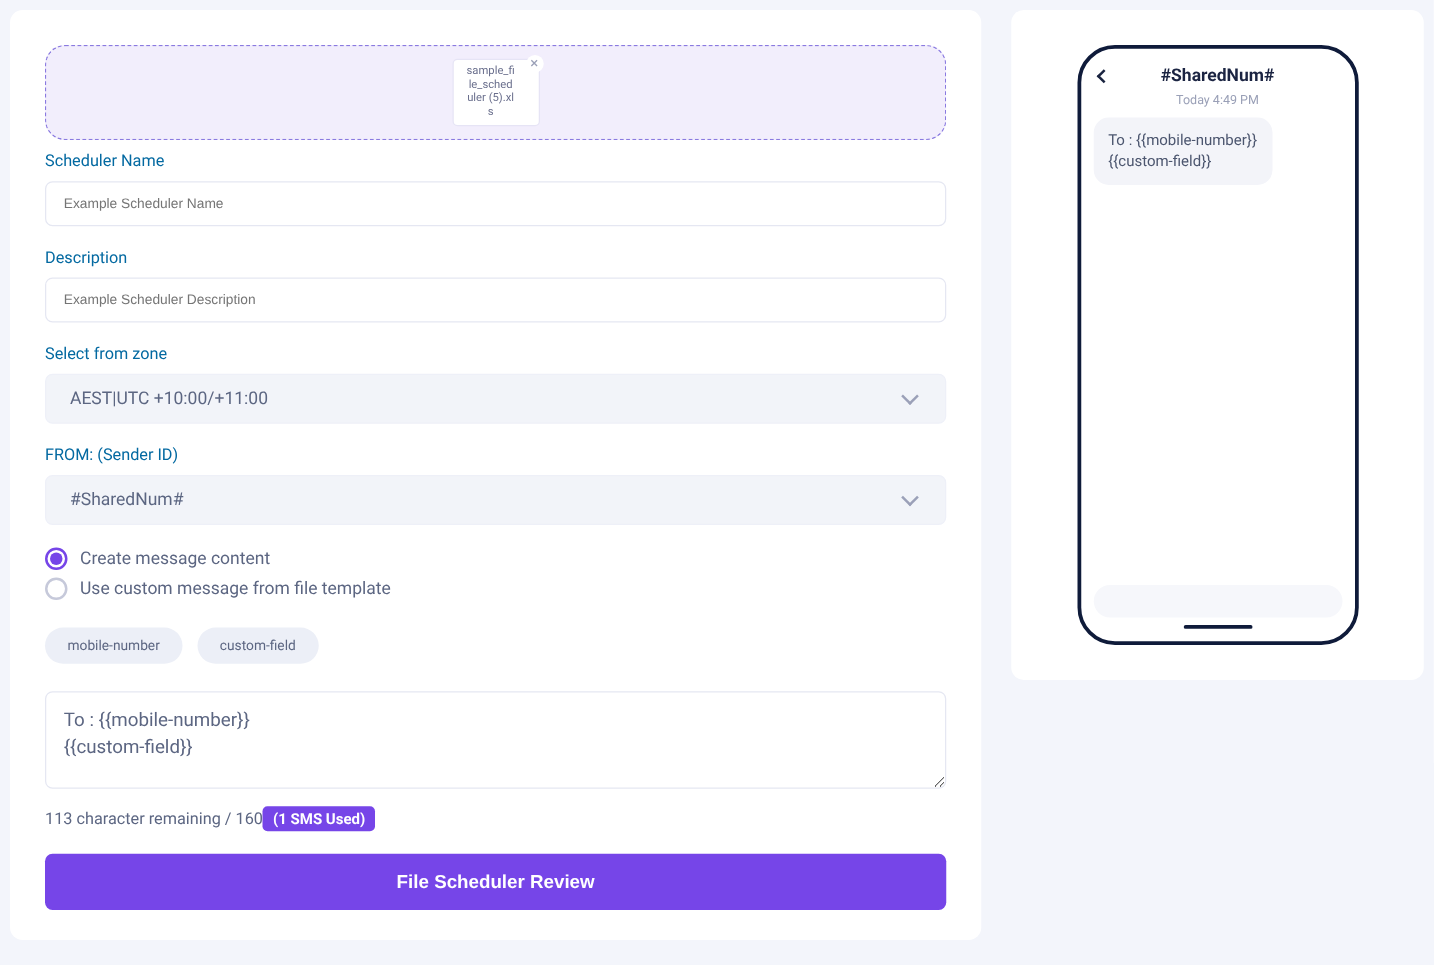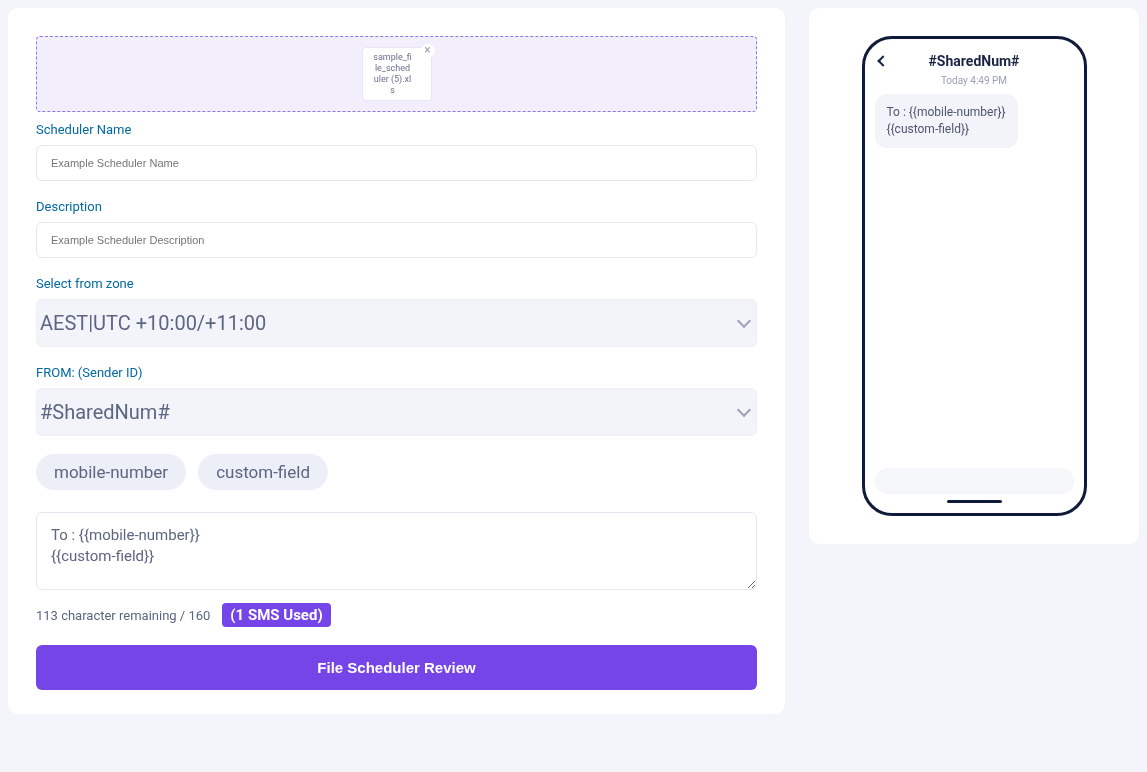--- a/index.html
+++ b/index.html
@@ -18,21 +18,21 @@
   .card {
     background: #ffffff;
     border-radius: 10px;
     padding: 28px 28px 24px 28px;
   }
   .left-card { flex: 1; max-width: 790px; }
   .right-card { width: 330px; padding: 28px 22px; display:flex; justify-content:center;}
   .dropzone {
     border: 1.5px dashed #8a7ae0;
     background: #f2eefc;
-    border-radius: 4px;
+    border-radius: 16px;
     height: 76px;
     position: relative;
     display: flex;
     align-items: center;
     justify-content: center;
     margin-bottom: 10px;
   }
   .file-chip {
     background: #ffffff;
     border: 1px solid #e6e4f5;
@@ -83,22 +83,22 @@
     color: #5c6682;
     background: #fff;
     margin-bottom: 18px;
     outline: none;
   }
   .select {
     width: 100%;
     background: #f2f4f9;
     border: 1px solid #eef0f8;
     border-radius: 6px;
-    padding: 11px 3px;
-    font-size: 20px;
+    padding: 11px 19px;
+    font-size: 14px;
     color: #5c6682;
     margin-bottom: 18px;
     position: relative;
     display:flex;
     justify-content:space-between;
     align-items:center;
     cursor:pointer;
   }
   .chev {
     width: 10px; height: 10px;
@@ -130,21 +130,21 @@
     position: absolute;
     top: 2px; left: 2px; right: 2px; bottom: 2px;
     background: #7645e8;
     border-radius: 50%;
   }
   .pills { display: flex; gap: 12px; margin-bottom: 22px; }
   .pill {
     background: #eceff7;
     border-radius: 18px;
     padding: 8px 18px;
-    font-size: 17px;
+    font-size: 11px;
     color: #5c6682;
     cursor: pointer;
   }
   .textarea {
     width: 100%;
     border: 1px solid #e5e7f2;
     border-radius: 6px;
     padding: 12px 14px;
     font-size: 15px;
     color: #5c6682;
@@ -153,29 +153,29 @@
     margin-bottom: 10px;
     font-family: inherit;
     line-height:1.4;
     outline:none;
   }
   .counter {
     font-size: 13px;
     margin-bottom: 18px;
     display:flex;
     align-items:center;
-    gap:12px;
+    gap:0;
   }
   .badge {
     background: #7645e8;
     color: #fff;
     font-weight: 700;
     padding: 3px 8px;
     border-radius: 4px;
-    font-size: 15px;
+    font-size: 12px;
   }
   .primary-btn {
     width: 100%;
     background: #7645e8;
     color: #fff;
     border: none;
     border-radius: 6px;
     padding: 14px;
     font-size: 15px;
     font-weight: 600;
@@ -256,20 +256,30 @@
       <span>AEST|UTC +10:00/+11:00</span>
       <span class="chev"></span>
     </div>
 
     <label class="label">FROM: (Sender ID)</label>
     <div class="select">
       <span>#SharedNum#</span>
       <span class="chev"></span>
     </div>
 
+    <div class="radios">
+      <div class="radio-row">
+        <span class="radio selected"></span>
+        <span>Create message content</span>
+      </div>
+      <div class="radio-row">
+        <span class="radio"></span>
+        <span>Use custom message from file template</span>
+      </div>
+    </div>
 
     <div class="pills">
       <span class="pill">mobile-number</span>
       <span class="pill">custom-field</span>
     </div>
 
     <textarea class="textarea" style="">To : {{mobile-number}}
 {{custom-field}}</textarea>
 
     <div class="counter">

